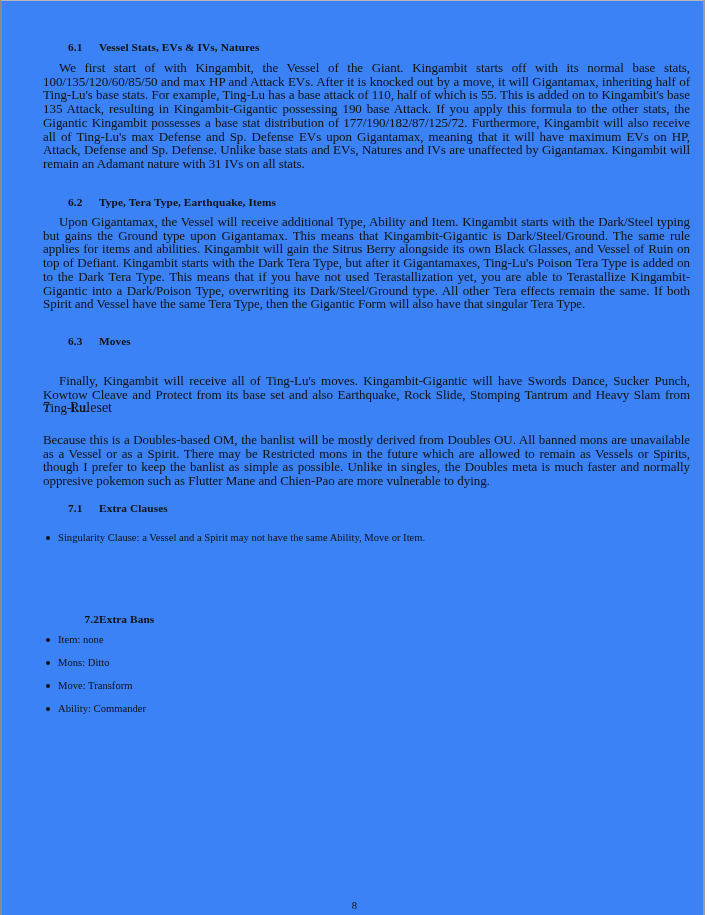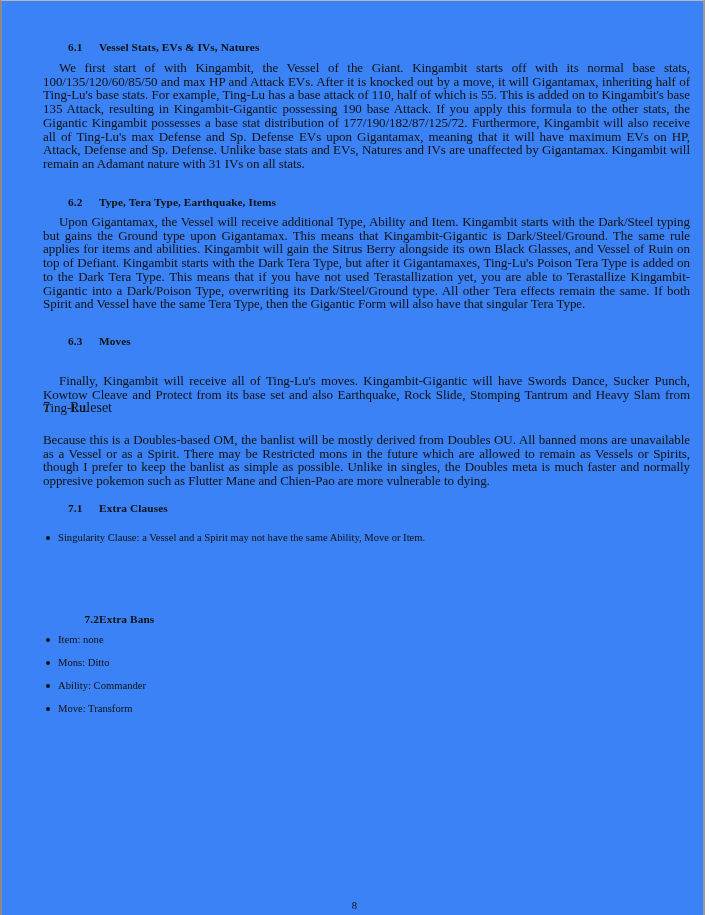--- a/index.html
+++ b/index.html
@@ -140,19 +140,19 @@
     <ul class="bullets" style="top:530px;">
       <li><span class="dot"></span><span>Singularity Clause: a Vessel and a Spirit may not have the same Ability, Move or Item.</span></li>
     </ul>
 
     <div class="subsec-title" style="top:612px;text-align:right;">
       <span class="num">7.2</span><span>Extra Bans</span>
     </div>
     <ul class="bullets" style="top:632px;">
       <li><span class="dot"></span><span>Item: none</span></li>
       <li><span class="dot"></span><span>Mons: Ditto</span></li>
+      <li><span class="dot"></span><span>Move: Transform</span></li>
       <li><span class="dot"></span><span>Ability: Commander</span></li>
-      <li><span class="dot"></span><span>Move: Transform</span></li>
     </ul>
   </div>
 
   <div class="page-number">8</div>
 </div>
 
 </body></html>

